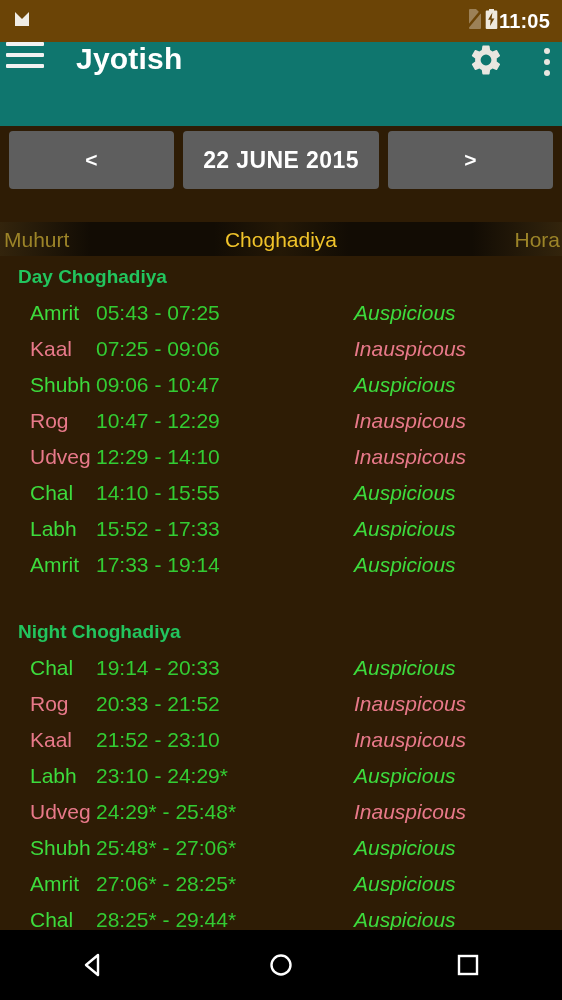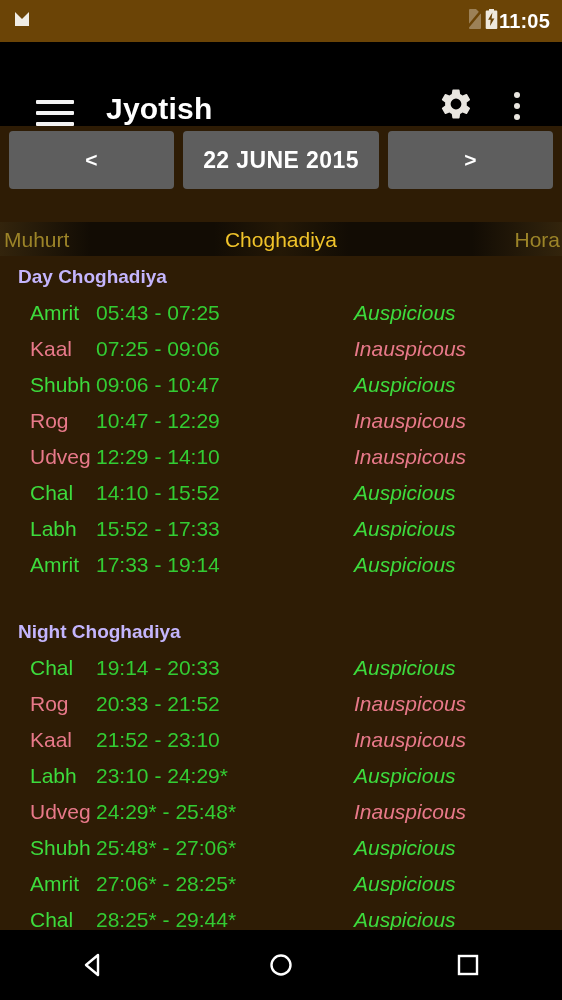--- a/index.html
+++ b/index.html
@@ -47,24 +47,24 @@
 
   .icon-mail { display: block; }
   .icon-nosim { display: block; opacity: .62; }
   .icon-batt { display: block; }
 
   
   .app-bar {
     position: absolute;
     top: 42px; left: 0;
     width: 562px; height: 84px;
-    background: #000000;
+    background: #0f766e;
     display: flex;
-    align-items: flex-end;
-    padding: 0 36px;
+    align-items: flex-start;
+    padding: 0 6px;
   }
   .hamburger {
     width: 38px; height: 26px;
     display: flex; flex-direction: column;
     justify-content: space-between;
     cursor: pointer;
   }
   .hamburger span {
     display: block; height: 4px; width: 100%;
     background: #f2f2f2; border-radius: 1px;
@@ -144,21 +144,21 @@
   
   .content {
     position: absolute;
     top: 256px; left: 0;
     width: 562px;
     height: 674px;
     overflow: hidden;
     background: #2e1c05;
   }
   .section-head {
-    color: #c4b5fd;
+    color: #22c55e;
     font-weight: bold;
     font-size: 19px;
     padding: 10px 0 6px 18px;
     line-height: 1.2;
   }
   .row {
     display: flex;
     align-items: center;
     height: 36px;
     font-size: 21px;
@@ -270,21 +270,21 @@
           <div class="cell-time">10:47 - 12:29</div>
           <div class="cell-status bad">Inauspicous</div>
         </div>
         <div class="row">
           <div class="cell-name bad">Udveg</div>
           <div class="cell-time">12:29 - 14:10</div>
           <div class="cell-status bad">Inauspicous</div>
         </div>
         <div class="row">
           <div class="cell-name good">Chal</div>
-          <div class="cell-time">14:10 - 15:52</div>
+          <div class="cell-time">14:10 - 15:55</div>
           <div class="cell-status good">Auspicious</div>
         </div>
         <div class="row">
           <div class="cell-name good">Labh</div>
           <div class="cell-time">15:52 - 17:33</div>
           <div class="cell-status good">Auspicious</div>
         </div>
         <div class="row">
           <div class="cell-name good">Amrit</div>
           <div class="cell-time">17:33 - 19:14</div>

